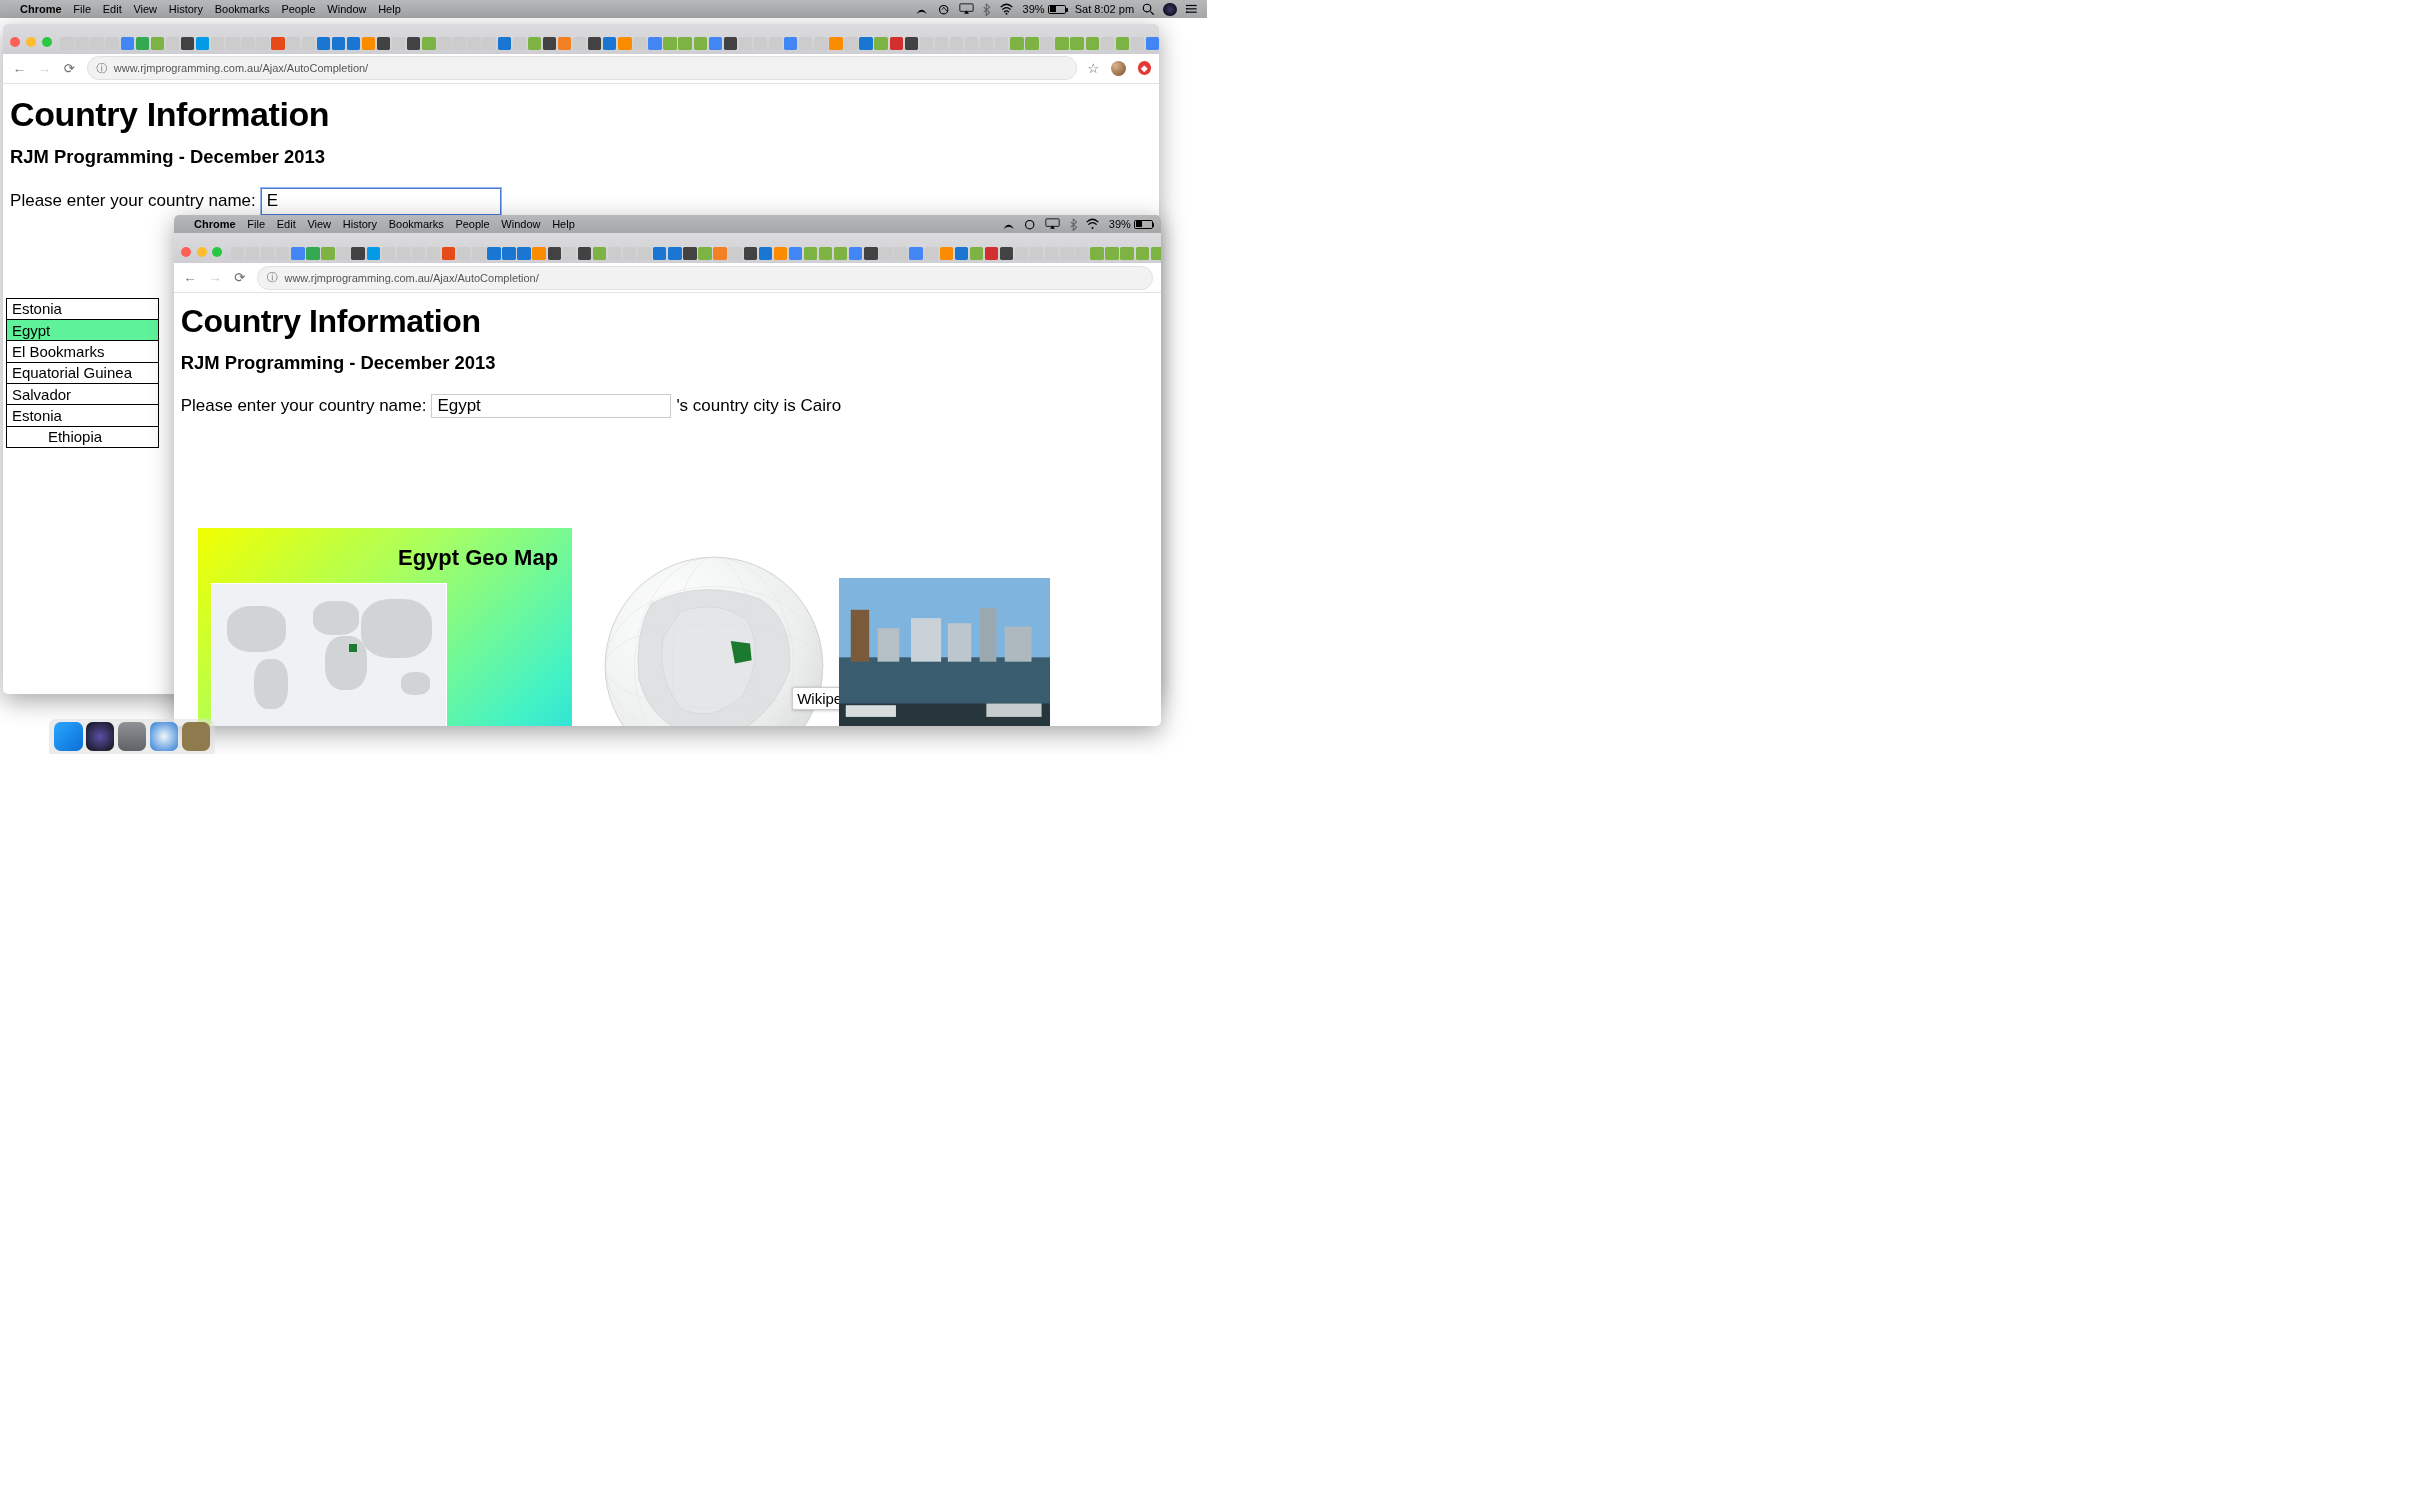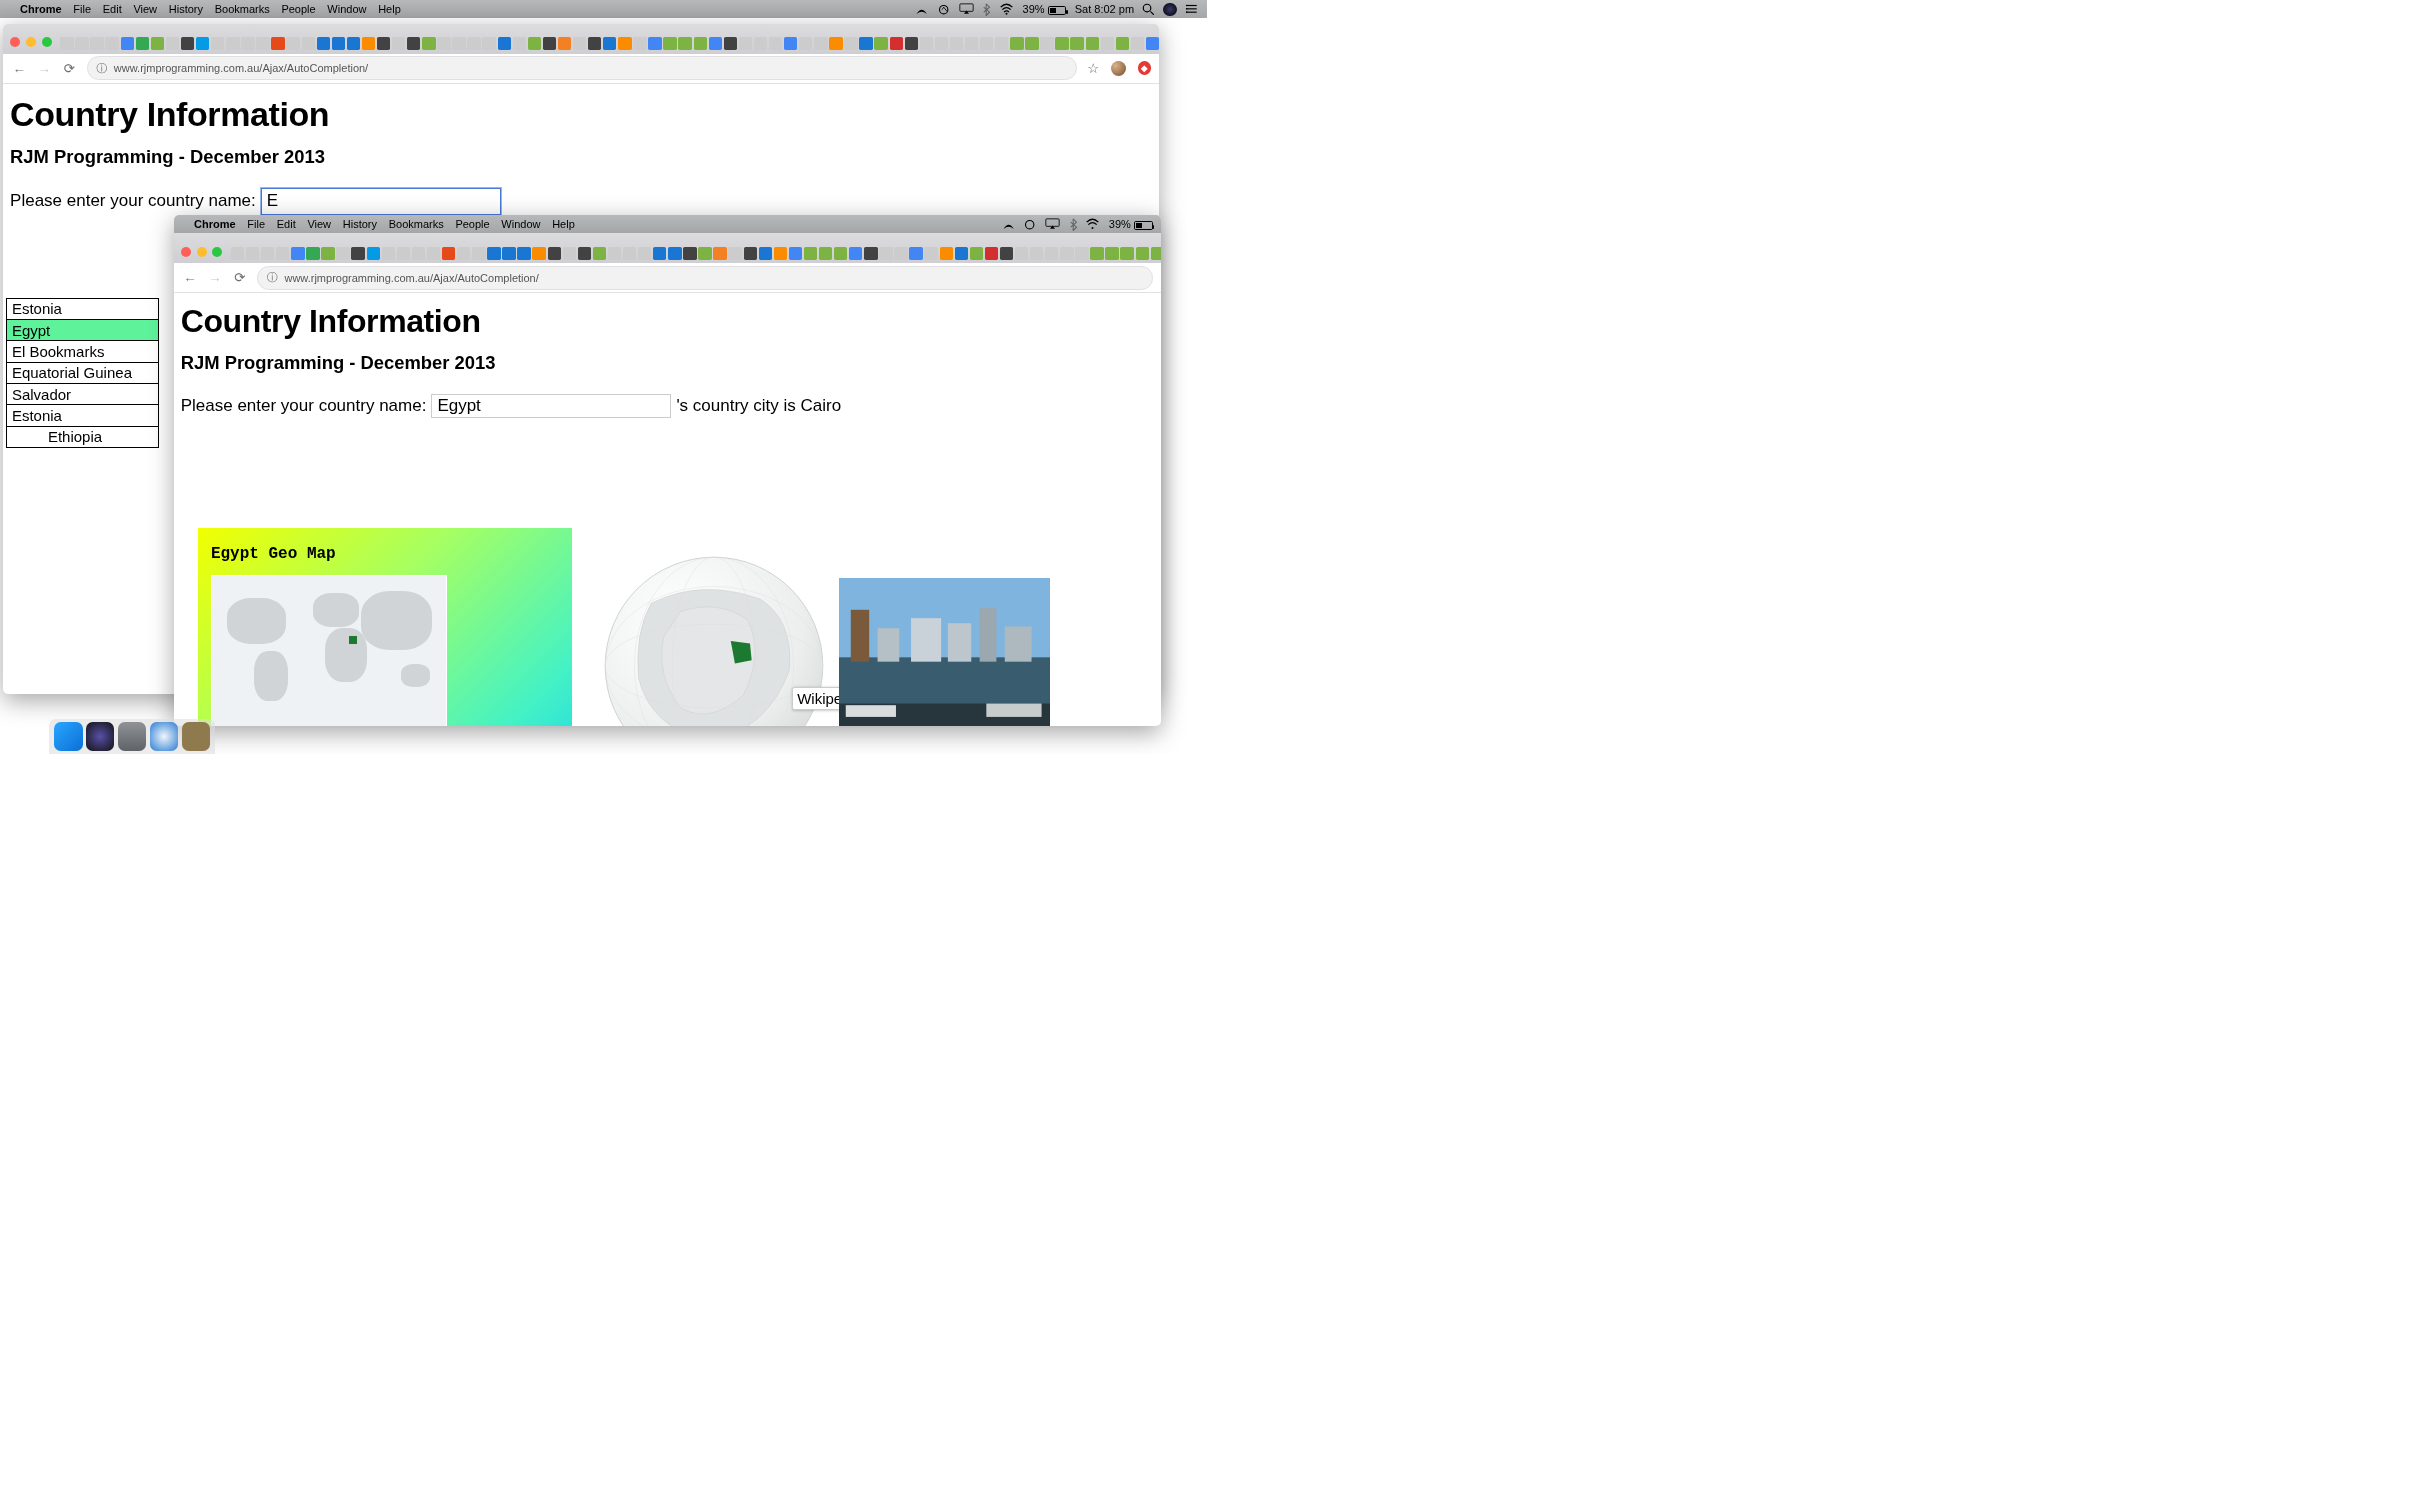--- a/index.html
+++ b/index.html
@@ -10,21 +10,21 @@
   .menubar {
     height:18.4px; background:linear-gradient(#b7b8ba,#a4a6a8);
     display:flex; align-items:center; font-size:11px; color:#000;
     padding:0 8.4px; gap:11.7px;
   }
   .menubar .apple { font-size:11.7px; }
   .menubar .appname { font-weight:bold; }
   .menubar .spacer { flex:1; }
   .menubar .right { display:flex; align-items:center; gap:8.4px; }
   .menubar .right svg { display:block; }
-  .batt { display:inline-flex; align-items:flex-end; gap:3.4px; }
+  .batt { display:inline-flex; align-items:center; gap:3.4px; }
   .batt-body { width:18.4px; height:9.2px; border:0.8px solid #000; border-radius:1.7px; position:relative; }
   .batt-body::after { content:""; position:absolute; right:-2.5px; top:2.5px; width:1.7px; height:4.2px; background:#000; border-radius:0.8px;}
   .batt-fill { position:absolute; left:0.8px; top:0.8px; bottom:0.8px; width:37%; background:#000; }
   .clock { font-size:11px; }
 
   
   .chrome-window.outer { position:absolute; left:3.4px; top:23.5px; width:1156px; height:670px; background:#fff; border-radius:5px; box-shadow:0 6.7px 25px rgba(0,0,0,.35); overflow:hidden; }
   .tabstrip { height:30px; background:linear-gradient(#dcdcdf,#cfcfd3); display:flex; align-items:flex-end; padding:3.4px 6.7px 0 6.7px; gap:0; overflow:hidden; position:relative;}
   .traffic { display:flex; gap:5.9px; align-items:center; margin-right:8.4px; margin-bottom:6.7px;}
   .tl { width:10px; height:10px; border-radius:50%; }
@@ -67,21 +67,21 @@
   .inner .tabstrip{height:30px;}
   .inner .page{padding:3.4px 6.7px;}
   .inner h1.ci{font-size:32px;}
   .inner h2.sub{font-size:18.4px;}
 
   .geo-card{
     position:absolute; left:23.5px; top:235px; width:374px; height:260px;
     background:linear-gradient(135deg,#f2ff00 0%,#a6ff62 40%,#44f2c5 80%,#20d7e6 100%);
     padding:13.4px 13.4px 6.7px 13.4px;
   }
-  .geo-card h3{ font-family:Liberation Mono, monospace; font-size:16px; font-weight:bold; margin:3.4px 0 11.7px 0;}
+  .geo-card h3{ font-family:Liberation Sans, sans-serif; font-size:22px; font-weight:bold; margin:3.4px 0 11.7px 0;text-align:right;}
   .geo-card .map{ width:236px; height:153px; background:#eef2f5; border:0.8px solid #fff; position:relative;}
 
   .globe-wrap{position:absolute; left:427px; top:260px; width:226px; height:226px;}
   .globe-label{position:absolute; left:618px; top:394px; background:#fff; border:0.8px solid #ccc; font-size:15px; padding:1.7px 4.2px; border-radius:2.5px; box-shadow:0 0.8px 2.5px rgba(0,0,0,.2);}
   .photo{position:absolute; left:665px; top:285px; width:211px; height:159px; background:linear-gradient(to bottom,#6fa6d8 0%,#8cb9df 40%,#6c8fa3 42%,#3a5463 60%,#2a3b44 100%);}
 
   
   .continent{position:absolute;background:#d0d4d7;border-radius:40%;}
 
   

